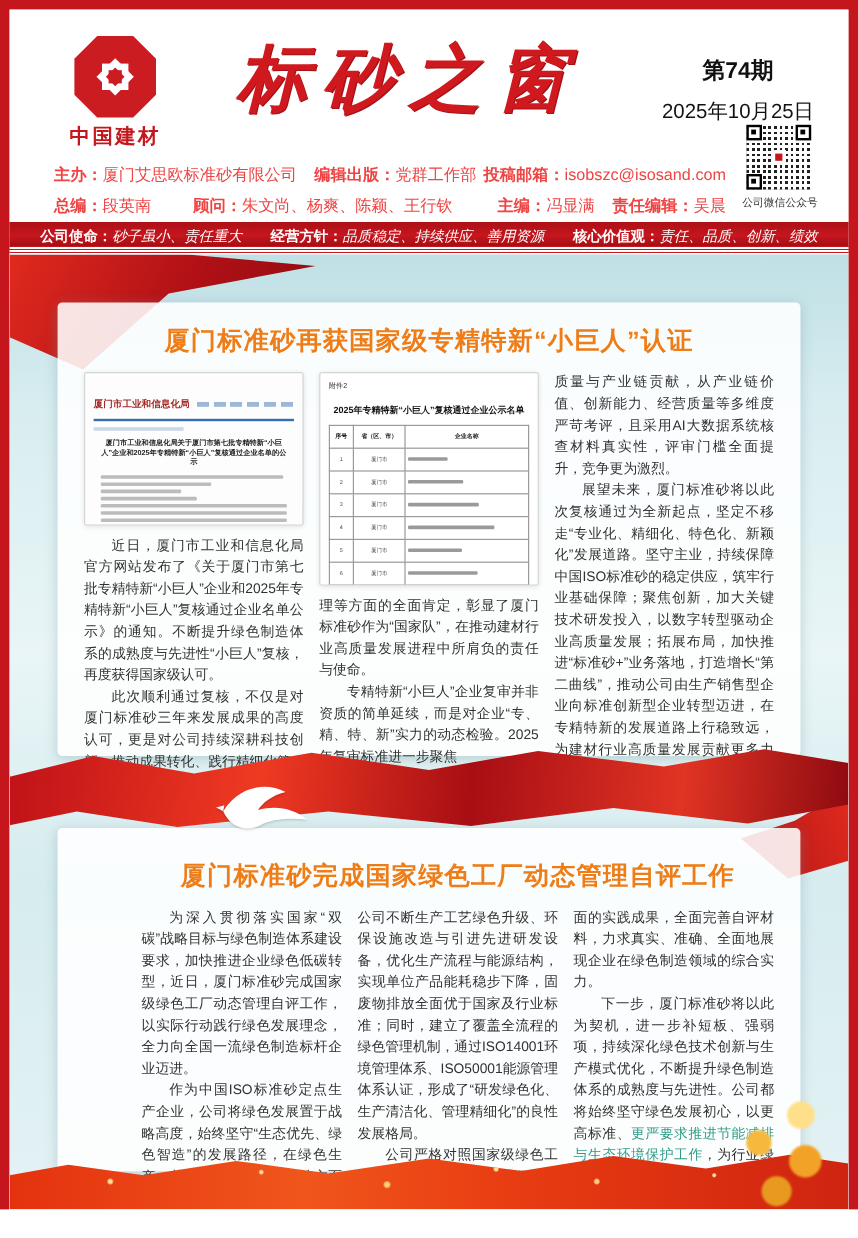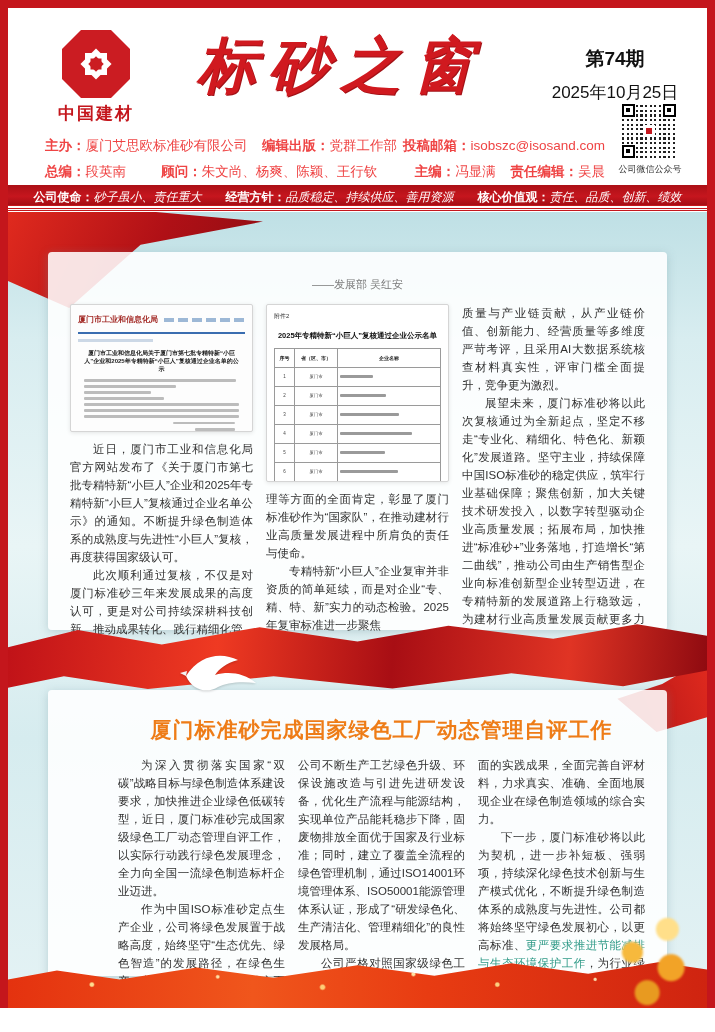--- a/index.html
+++ b/index.html
@@ -67,21 +67,21 @@
   .byline{font-size:11px;color:#7a7a7a;text-align:center;margin-top:7px;}
   .cols{display:flex;gap:13px;margin-top:12px;}
   .col{flex:1;min-width:0;font-size:11.5px;line-height:18px;color:#313131;text-align:justify;}
   .para{margin:0;}
   .para.indent{text-indent:2em;}
   .hl-green{color:#2f9a87;}
   .hl-red{color:#c05a2a;}
 
   
   .webshot{height:128px;background:#fdfdfd;border:1px solid #d5d5d5;border-radius:2px;
-      margin-bottom:8px;padding:6px 7px;overflow:hidden;box-shadow:0 1px 4px rgba(0,0,0,.10);box-sizing:border-box;}
+      margin-bottom:8px;padding:17px 7px;overflow:hidden;box-shadow:0 1px 4px rgba(0,0,0,.10);box-sizing:border-box;}
   .ws-header{display:flex;align-items:center;gap:6px;border-bottom:2px solid #3a6db0;padding-bottom:3px;}
   .ws-site{color:#a32a26;font-weight:bold;font-size:8px;white-space:nowrap;}
   .ws-nav{flex:1;height:4px;background:repeating-linear-gradient(90deg,#9db8d6 0 10px,transparent 10px 14px);}
   .ws-breadcrumb{height:3px;width:45%;background:#ccd8e6;margin:5px 0 7px;}
   .ws-title{font-size:6px;font-weight:bold;color:#222;text-align:center;line-height:8px;margin:0 6px 6px;}
   .ws-line{height:2.5px;background:#bcbcbc;margin:3.5px 6px;border-radius:1px;}
   .ws-line:nth-of-type(1){width:90%;}
   .ws-line:nth-of-type(2){width:93%;}
   .ws-line:nth-of-type(3){width:88%;}
   .ws-line:nth-of-type(4){width:91%;}
@@ -182,21 +182,21 @@
       <span class="vb-item"><b>经营方针：</b><span class="v">品质稳定、持续供应、善用资源</span></span>
       <span class="vb-item"><b>核心价值观：</b><span class="v">责任、品质、创新、绩效</span></span>
     </div>
   <div class="stripes"></div>
 
   <div class="main">
     <div class="ribbon-tl"></div>
 
     <div class="card card1">
       <div class="card-inner">
-        <div class="byline">——发展部 吴红安</div>
+        <div class="article-title">厦门标准砂再获国家级专精特新“小巨人”认证</div>
         <div class="cols">
           <div class="col">
             <div class="webshot">
               <div class="ws-header">
                 <span class="ws-site">厦门市工业和信息化局</span>
                 <span class="ws-nav"></span>
               </div>
               <div class="ws-breadcrumb"></div>
               <div class="ws-title">厦门市工业和信息化局关于厦门市第七批专精特新“小巨人”企业和2025年专精特新“小巨人”复核通过企业名单的公示</div>
               <div class="ws-line"></div>

